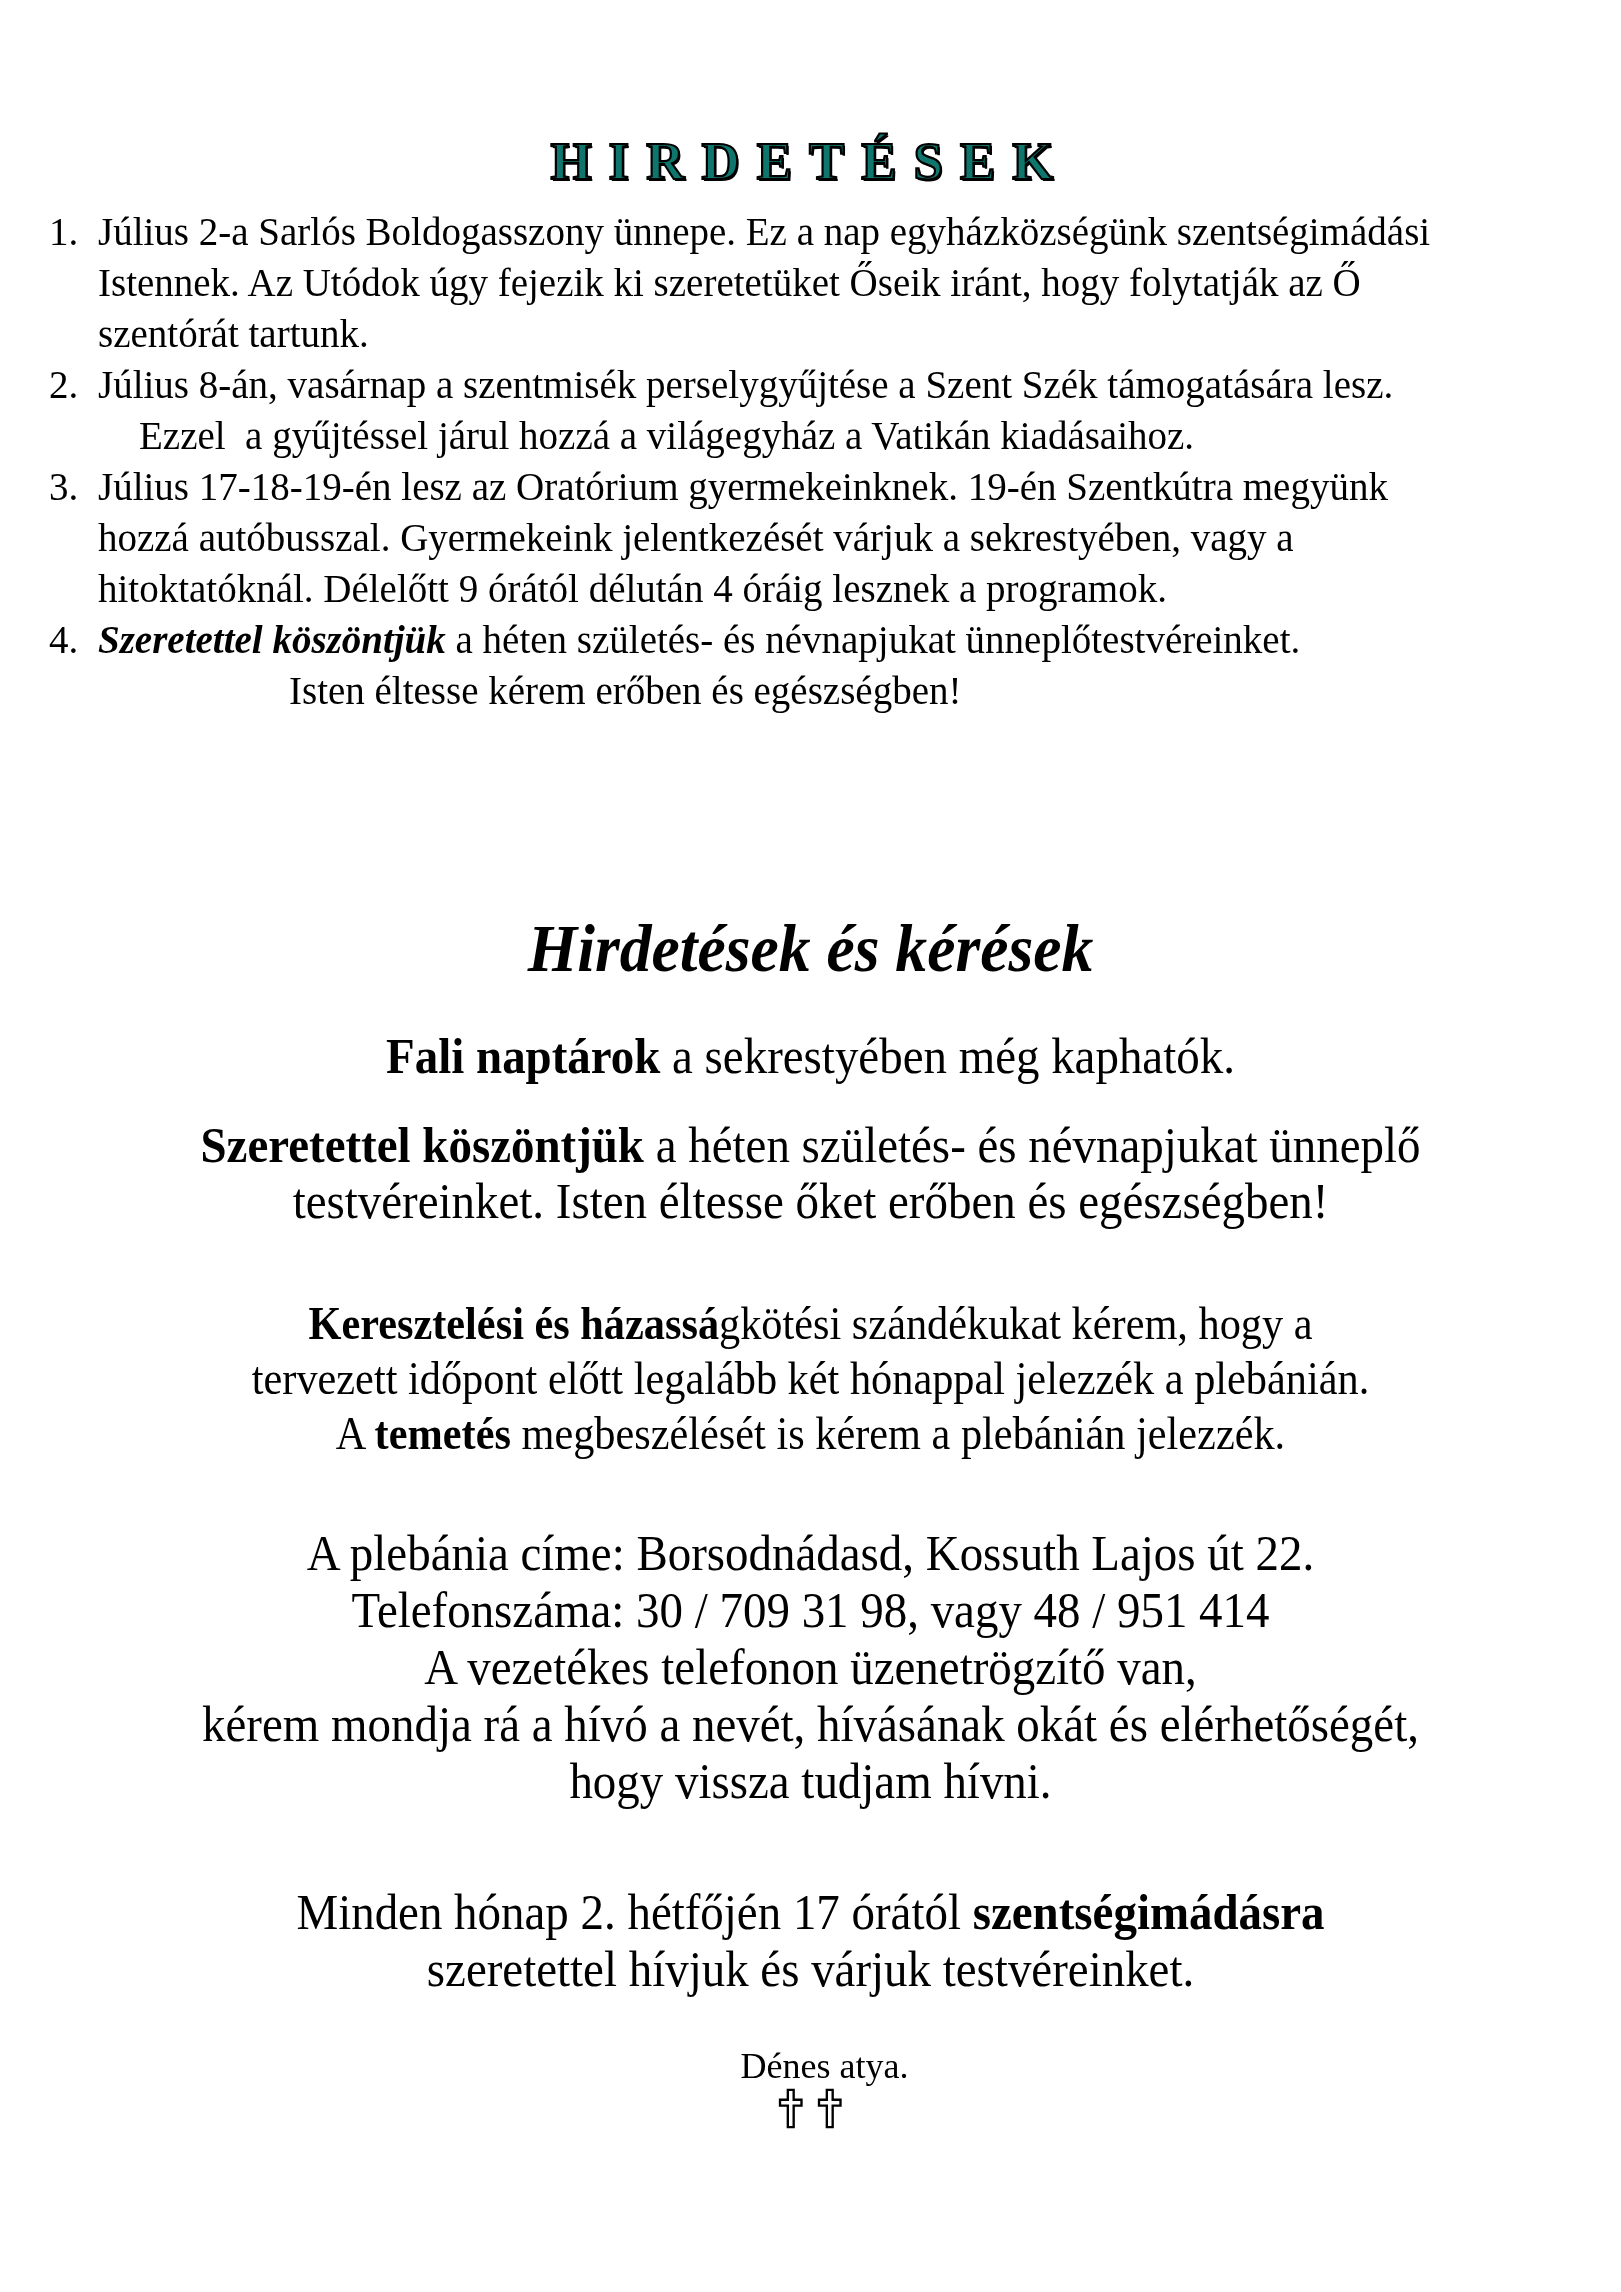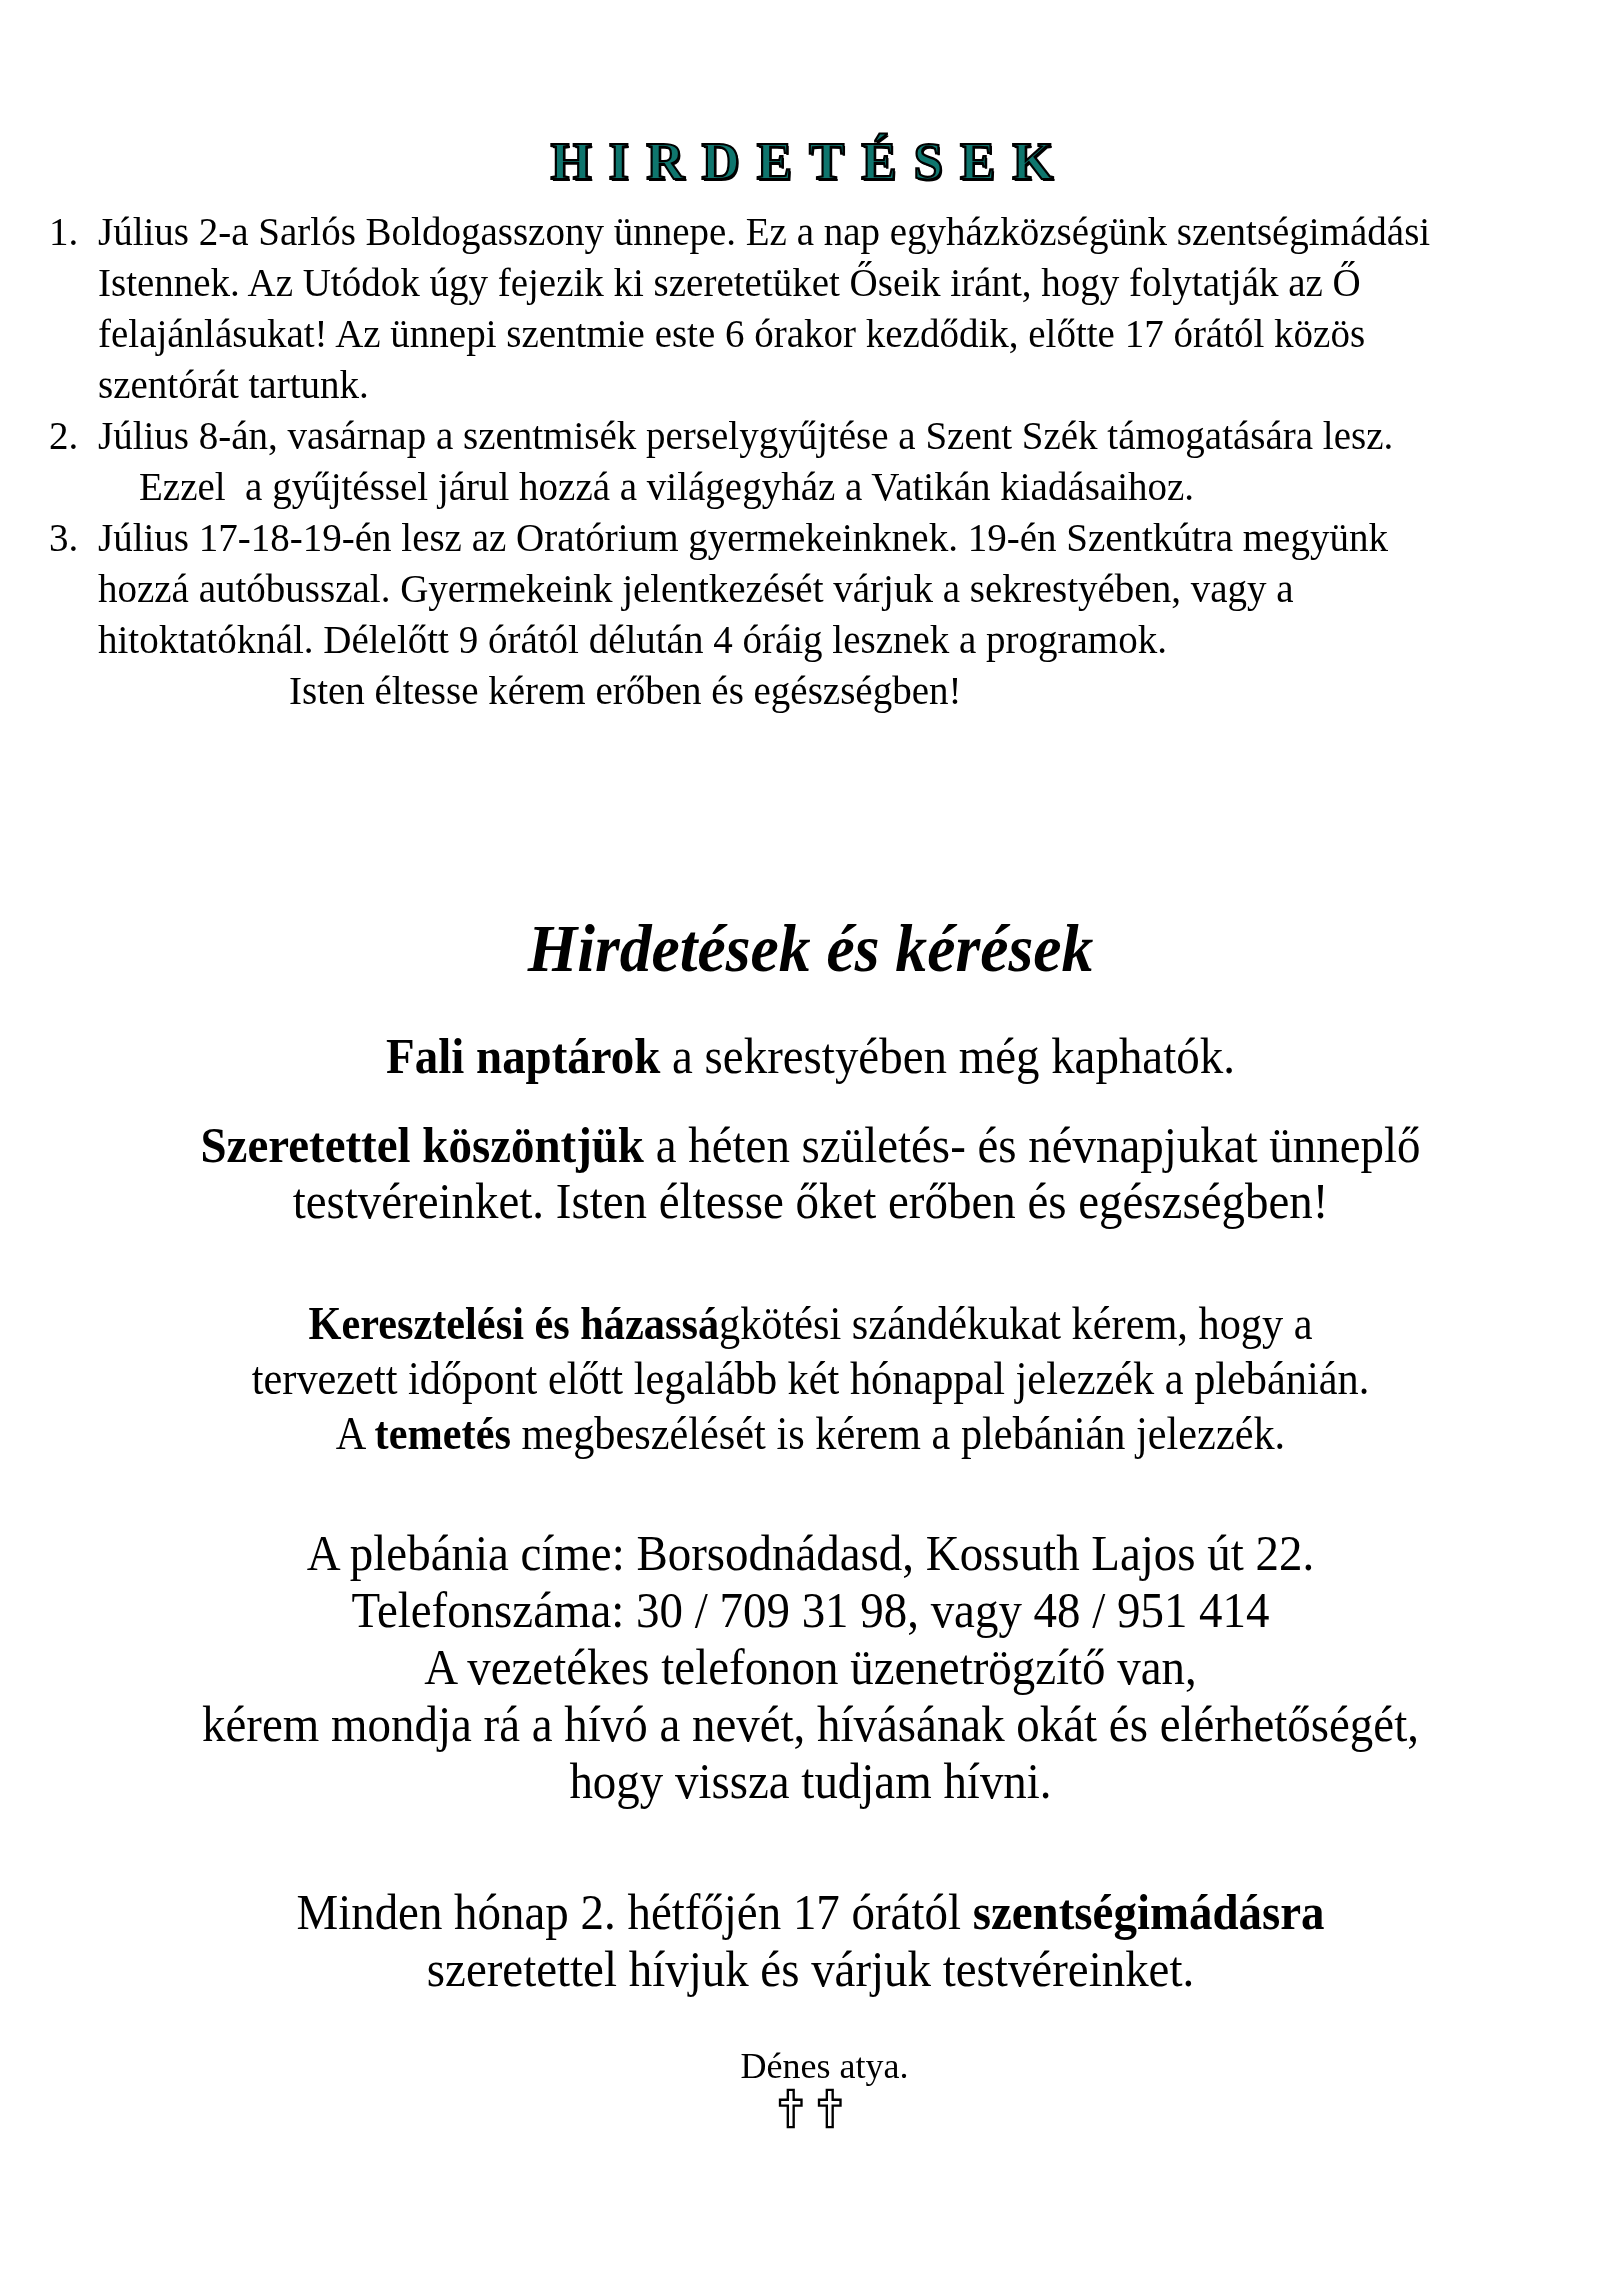--- a/index.html
+++ b/index.html
@@ -50,36 +50,36 @@
 </head>
 <body>
 
 <div class="abs title">HIRDETÉSEK</div>
 
 <div class="abs list">
 
   <div>
     <div class="line"><span class="num">1.</span><span>Július 2-a Sarlós Boldogasszony ünnepe. Ez a nap egyházközségünk szentségimádási</span></div>
     <div class="line cont">Istennek. Az Utódok úgy fejezik ki szeretetüket Őseik iránt, hogy folytatják az Ő</div>
-    <div class="line cont">felajánlásukat! Az ünnepi szentmie este 6 órakor kezdődik, előtte 17 órától közös</div>
     <div class="line cont">szentórát tartunk.</div>
   </div>
 
   <div>
     <div class="line"><span class="num">2.</span><span>Július 8-án, vasárnap a szentmisék perselygyűjtése a Szent Szék támogatására lesz.</span></div>
     <div class="line cont-2">Ezzel  a gyűjtéssel járul hozzá a világegyház a Vatikán kiadásaihoz.</div>
   </div>
 
   <div>
     <div class="line"><span class="num">3.</span><span>Július 17-18-19-én lesz az Oratórium gyermekeinknek. 19-én Szentkútra megyünk</span></div>
     <div class="line cont">hozzá autóbusszal. Gyermekeink jelentkezését várjuk a sekrestyében, vagy a</div>
     <div class="line cont">hitoktatóknál. Délelőtt 9 órától délután 4 óráig lesznek a programok.</div>
   </div>
 
   <div>
+    <div class="line"><span class="num">4.</span><span class="bi">Szeretettel köszöntjük</span><span> a héten születés- és névnapjukat ünneplőtestvéreinket.</span></div>
     <div class="line cont-4">Isten éltesse kérem erőben és egészségben!</div>
   </div>
 
 </div>
 
 <div class="abs sans heading">
   <div class="sline">Hirdetések és kérések</div>
 </div>
 
 <div class="abs sans fali">

